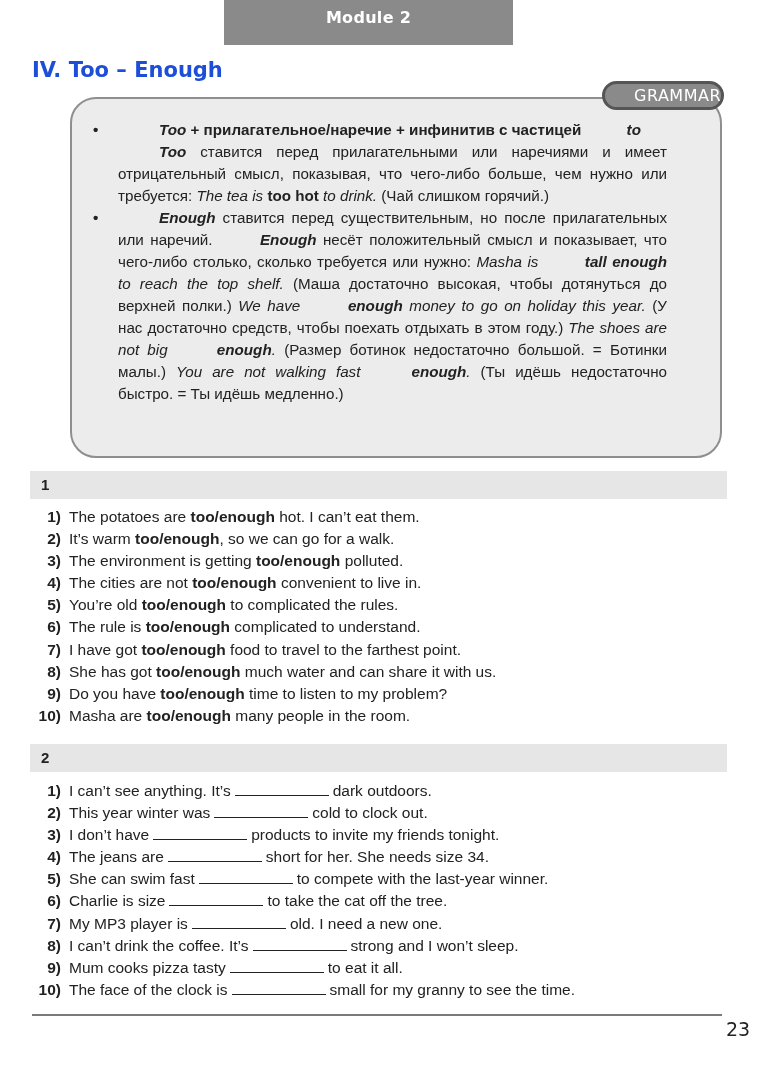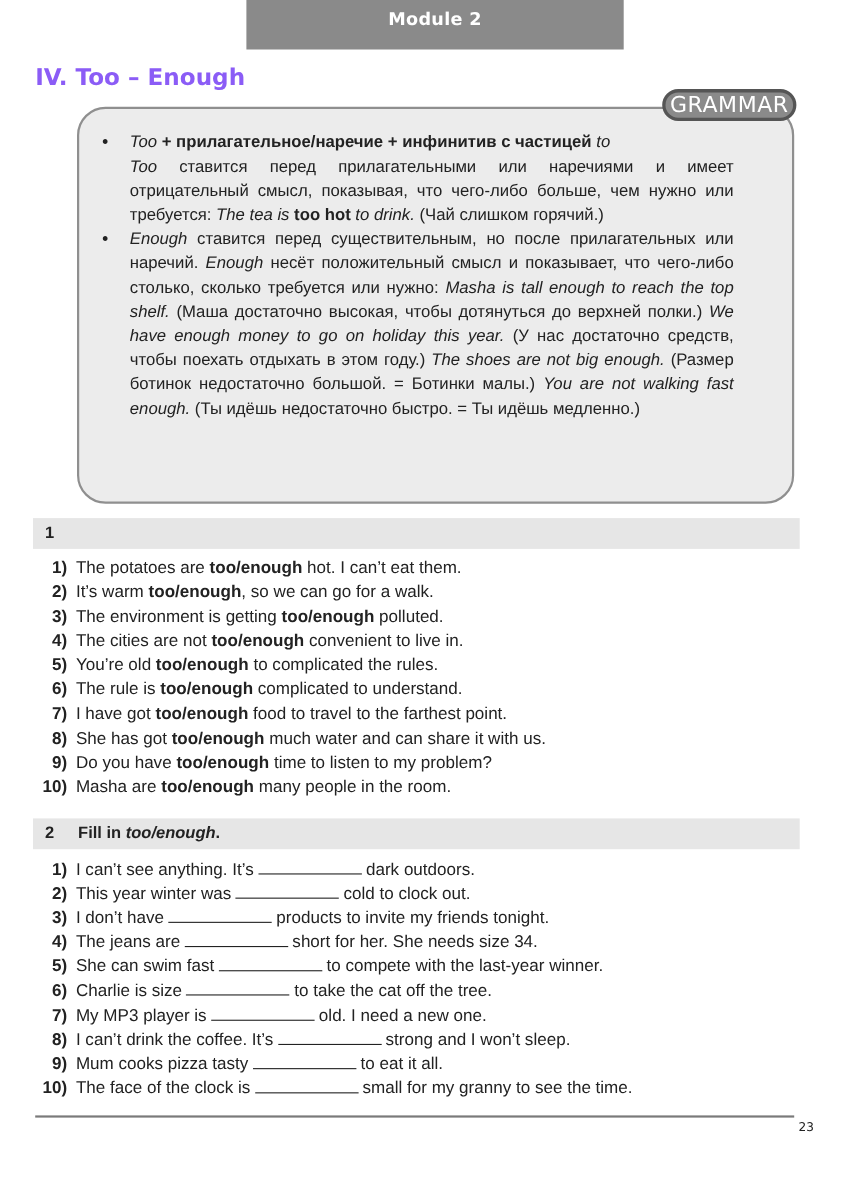--- a/index.html
+++ b/index.html
@@ -1,58 +1,58 @@
 <!DOCTYPE html>
 <html><head>
 <meta charset="utf-8">
 <style>
   html, body { margin: 0; padding: 0; background: #ffffff; }
   body { width: 769px; height: 1080px; position: relative; overflow: hidden;
          font-family: "Liberation Sans", sans-serif; color: #222; }
 
-  .module-banner { position: absolute; left: 224px; top: 0; width: 343px; height: 45px;
+  .module-banner { position: absolute; left: 224px; top: 0; width: 289px; height: 45px;
                    background: #8a8a8a; color: #fff; text-align: center;
                    font-family: "DejaVu Sans", sans-serif; font-size: 16px; font-weight: bold;
                    line-height: 36px; letter-spacing: 0.3px; }
 
   .section-title { position: absolute; left: 32px; top: 58px; font-size: 21px; font-weight: bold;
-                   color: #8b5cf6; font-family: "DejaVu Sans", sans-serif; }
+                   color: #1d4ed8; font-family: "DejaVu Sans", sans-serif; }
 
   .grammar-box { position: absolute; left: 70px; top: 97px; width: 652px; height: 361px;
                  background: #ececec; border: 2px solid #8f8f8f; border-radius: 26px;
                  box-sizing: border-box; }
   .grammar-badge { position: absolute; left: 602px; top: 81px; width: 122px; height: 29px;
                    background: #8a8a8a; border: 3px solid #555; border-radius: 16px;
-                   box-sizing: border-box; color: #fff; text-align: center;
-                   font-family: "DejaVu Sans", sans-serif; font-size: 20px; line-height: 23px;
+                   box-sizing: border-box; color: #fff; text-align: right;
+                   font-family: "DejaVu Sans", sans-serif; font-size: 16px; line-height: 23px;
                    letter-spacing: 0.5px; }
 
   .rules { position: absolute; left: 93px; top: 119px; width: 574px; font-size: 15.2px;
            line-height: 22px; color: #222; }
   .rule { position: relative; padding-left: 25px; }
   .rule .bullet { position: absolute; left: 0; top: 0; font-weight: bold; }
   .rule p { margin: 0; text-align: justify; }
   .b { font-weight: bold; }
   .i { font-style: italic; }
-  .bi { font-weight: normal; font-style: italic; }
+  .bi { font-weight: bold; font-style: italic; margin-left: 41px; }
 
   .ex-header { position: absolute; left: 30px; width: 697px; height: 28px; background: #e6e6e6;
                font-size: 15px; font-weight: bold; line-height: 28px; }
   .ex-header .num { position: absolute; left: 11px; }
   .ex-header .title { position: absolute; left: 41px; }
 
   .ex-list { position: absolute; left: 30px; font-size: 15.5px; line-height: 22.1px; color: #222; }
   .ex-item { position: relative; padding-left: 39px; white-space: nowrap; }
   .ex-item .n { position: absolute; left: 0; width: 31px; text-align: right; font-weight: bold; }
   .blank { display: inline-block; width: 94px; border-bottom: 1px solid #222; height: 14px;
            margin: 0 4px; vertical-align: baseline; }
 
   .footer-rule { position: absolute; left: 32px; top: 1014px; width: 690px; height: 2px; background: #7a7a7a; }
   .page-number { position: absolute; left: 726px; top: 1018px; font-family: "DejaVu Sans", sans-serif;
-                 font-size: 11px; color: #222; }
+                 font-size: 19px; color: #222; }
 </style>
 </head>
 <body>
 
 <div class="module-banner">
   <span>Module 2</span>
 </div>
 
 <div class="section-title">IV. Too – Enough</div>
 
@@ -82,21 +82,20 @@
   <div class="ex-item"><span class="n">5)</span><span>You’re old </span><span class="b">too/enough</span><span> to complicated the rules.</span></div>
   <div class="ex-item"><span class="n">6)</span><span>The rule is </span><span class="b">too/enough</span><span> complicated to understand.</span></div>
   <div class="ex-item"><span class="n">7)</span><span>I have got </span><span class="b">too/enough</span><span> food to travel to the farthest point.</span></div>
   <div class="ex-item"><span class="n">8)</span><span>She has got </span><span class="b">too/enough</span><span> much water and can share it with us.</span></div>
   <div class="ex-item"><span class="n">9)</span><span>Do you have </span><span class="b">too/enough</span><span> time to listen to my problem?</span></div>
   <div class="ex-item"><span class="n">10)</span><span>Masha are </span><span class="b">too/enough</span><span> many people in the room.</span></div>
 </div>
 
 <div class="ex-header" style="top:744px">
   <span class="num">2</span>
-  <span class="title"><span>Fill in </span><span class="i">too/enough</span><span>.</span></span>
 </div>
 <div class="ex-list" style="top:780px">
   <div class="ex-item"><span class="n">1)</span><span>I can’t see anything. It’s</span><span class="blank"></span><span>dark outdoors.</span></div>
   <div class="ex-item"><span class="n">2)</span><span>This year winter was</span><span class="blank"></span><span>cold to clock out.</span></div>
   <div class="ex-item"><span class="n">3)</span><span>I don’t have</span><span class="blank"></span><span>products to invite my friends tonight.</span></div>
   <div class="ex-item"><span class="n">4)</span><span>The jeans are</span><span class="blank"></span><span>short for her. She needs size 34.</span></div>
   <div class="ex-item"><span class="n">5)</span><span>She can swim fast</span><span class="blank"></span><span>to compete with the last-year winner.</span></div>
   <div class="ex-item"><span class="n">6)</span><span>Charlie is size</span><span class="blank"></span><span>to take the cat off the tree.</span></div>
   <div class="ex-item"><span class="n">7)</span><span>My MP3 player is</span><span class="blank"></span><span>old. I need a new one.</span></div>
   <div class="ex-item"><span class="n">8)</span><span>I can’t drink the coffee. It’s</span><span class="blank"></span><span>strong and I won’t sleep.</span></div>

